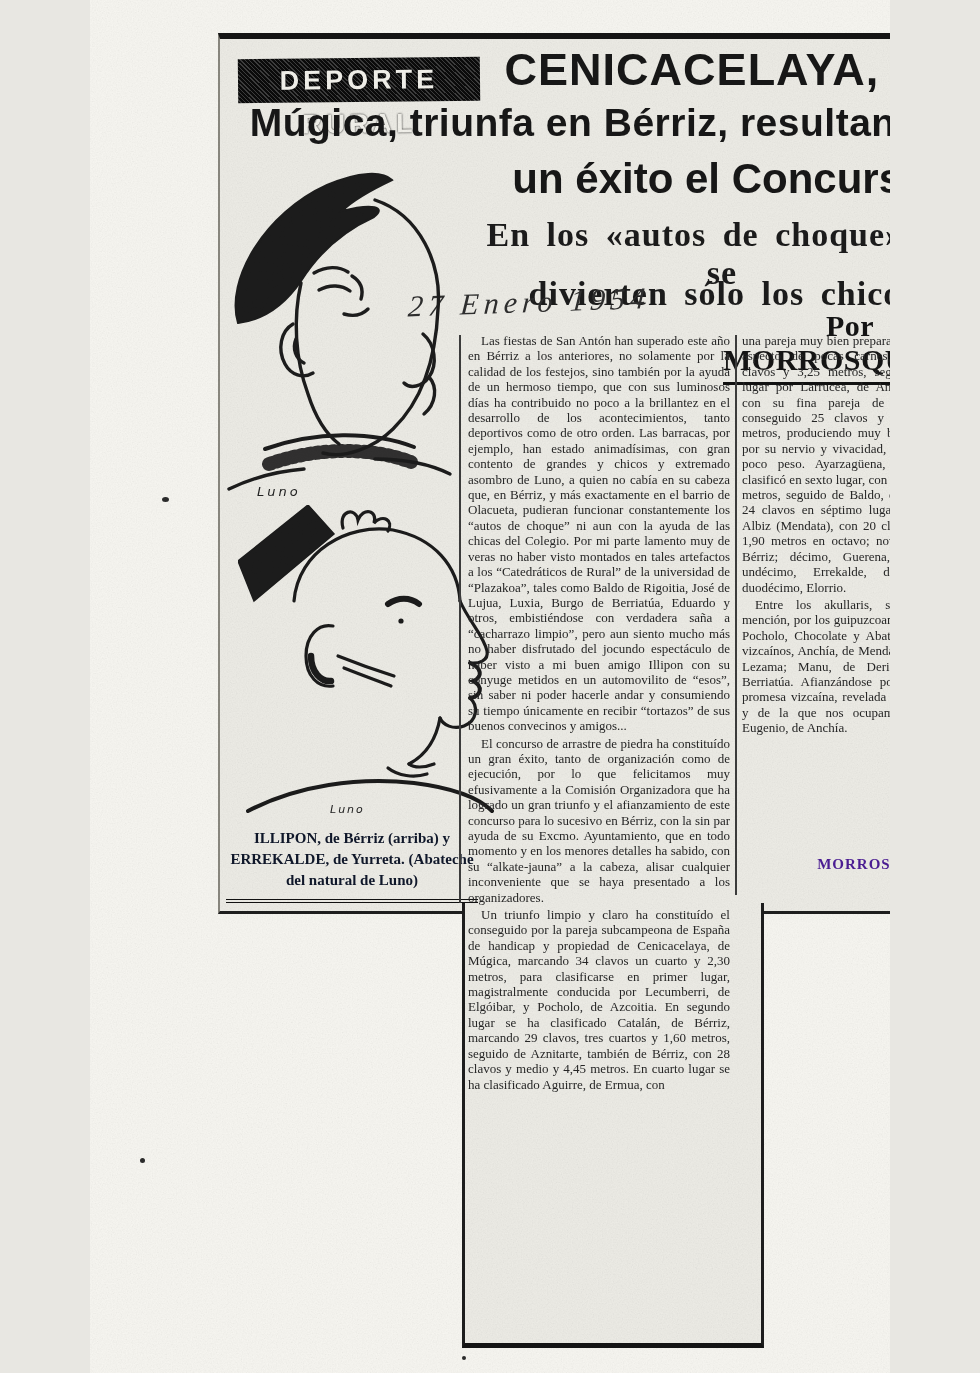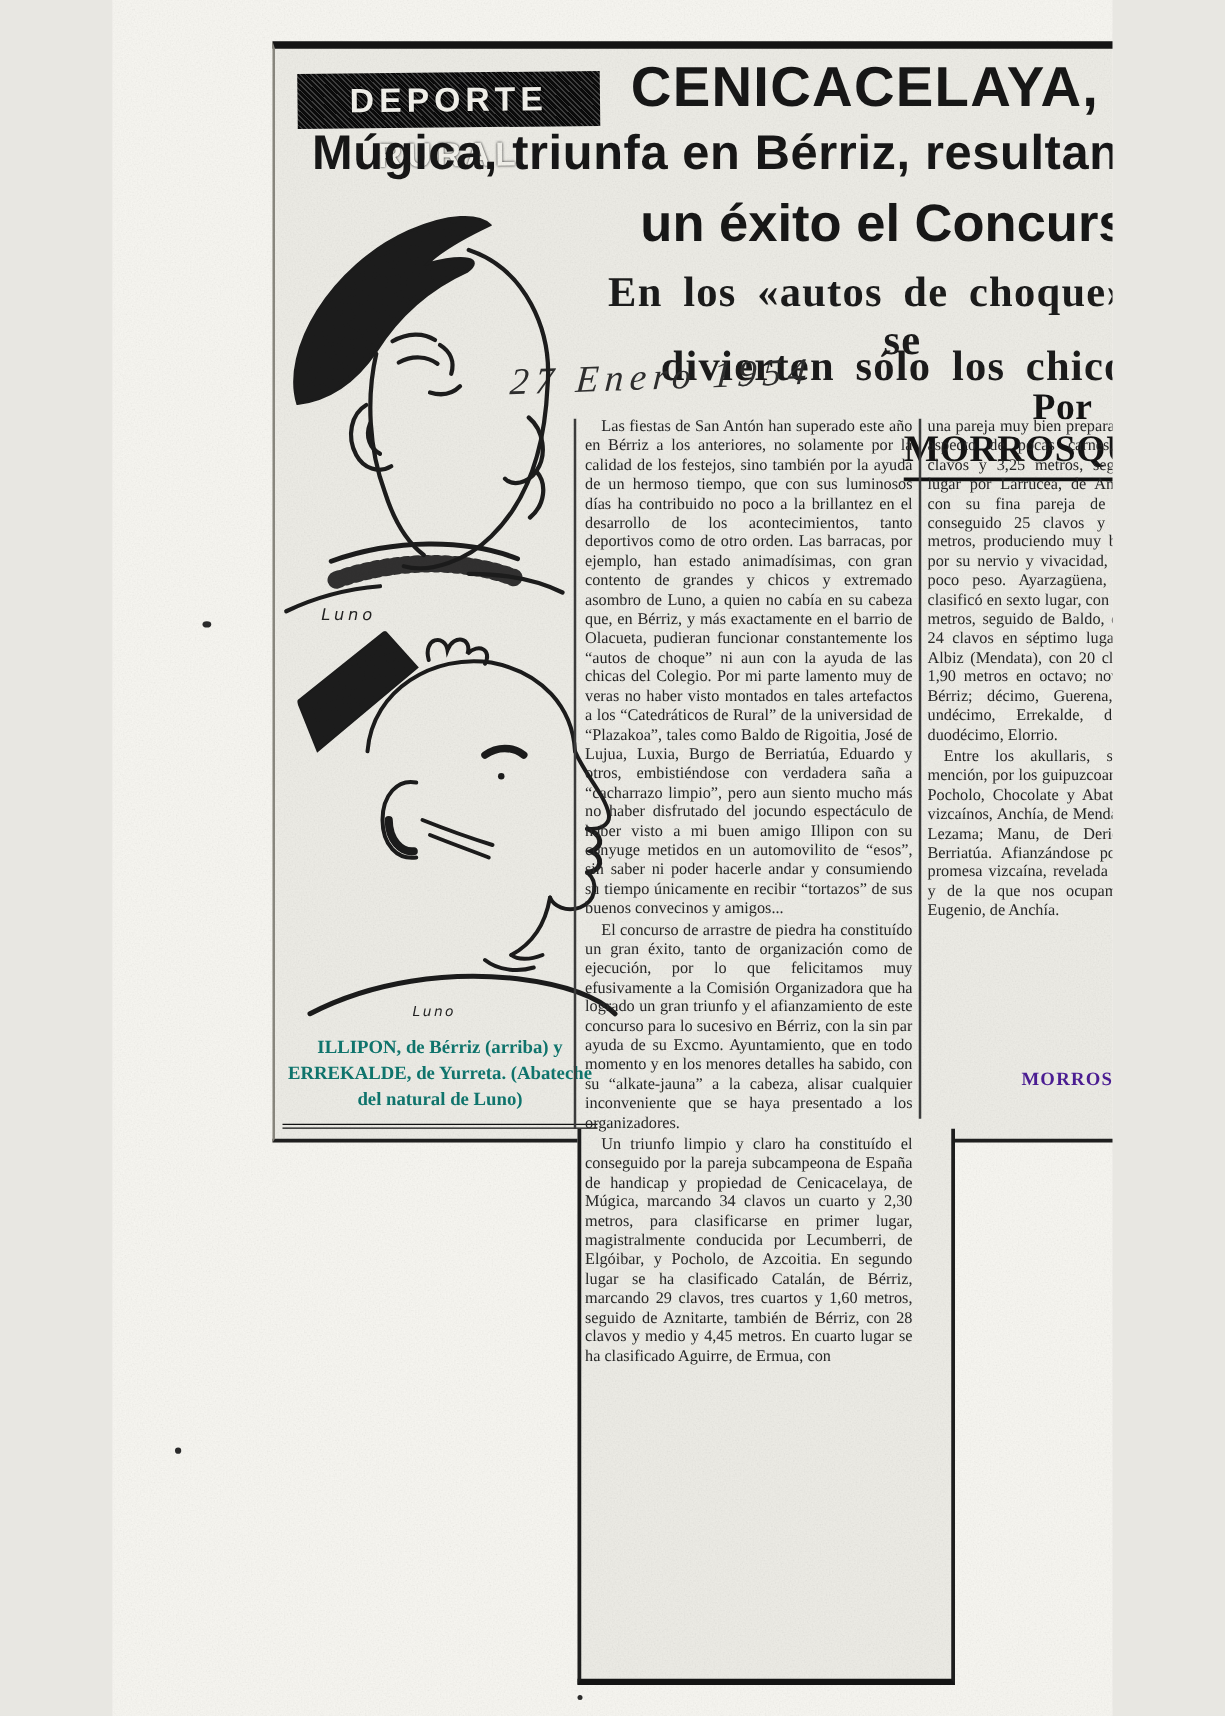--- a/index.html
+++ b/index.html
@@ -49,21 +49,21 @@
   .col p + p{margin-top:2px;}
   .col-center{left:378px;top:333px;width:262px;height:1002px;}
   .col-right{left:652px;top:333px;width:234px;height:522px;}
   .col-sig{position:absolute;left:652px;top:856px;width:224px;text-align:right;font-weight:bold;font-size:15px;letter-spacing:1px;color:#4c1d95;}
   .vrule{position:absolute;width:2px;background:#3c3c3c;}
   .vrule-left{left:369px;top:335px;height:568px;}
   .vrule-mid{left:645px;top:335px;height:560px;}
   .figure{position:absolute;}
   .fig-caption{
     position:absolute;left:136px;top:828px;width:252px;
-    font-weight:bold;font-size:15px;line-height:21px;text-align:center;color:#0f766e;
+    font-weight:bold;font-size:15px;line-height:21px;text-align:center;color:#0f172a;
     border-bottom:4px double #111;padding-bottom:8px;
   }
   .fig-caption span{display:block;}
   .speck{position:absolute;background:#2b2b2b;border-radius:50%;}
   .noise-layer{position:absolute;left:0;top:0;mix-blend-mode:multiply;pointer-events:none;}
   svg text{font-family:"DejaVu Sans",sans-serif;}
 </style>
 </head>
 <body>
 

